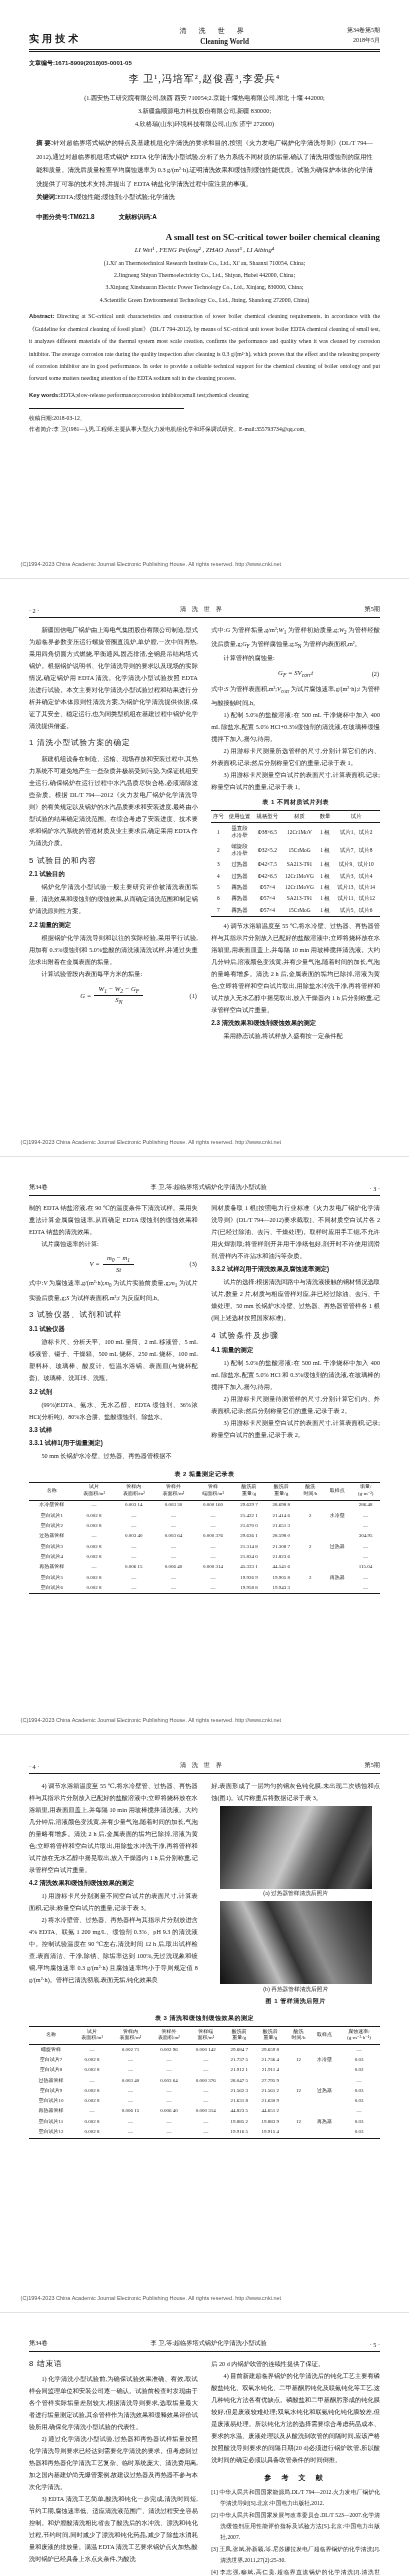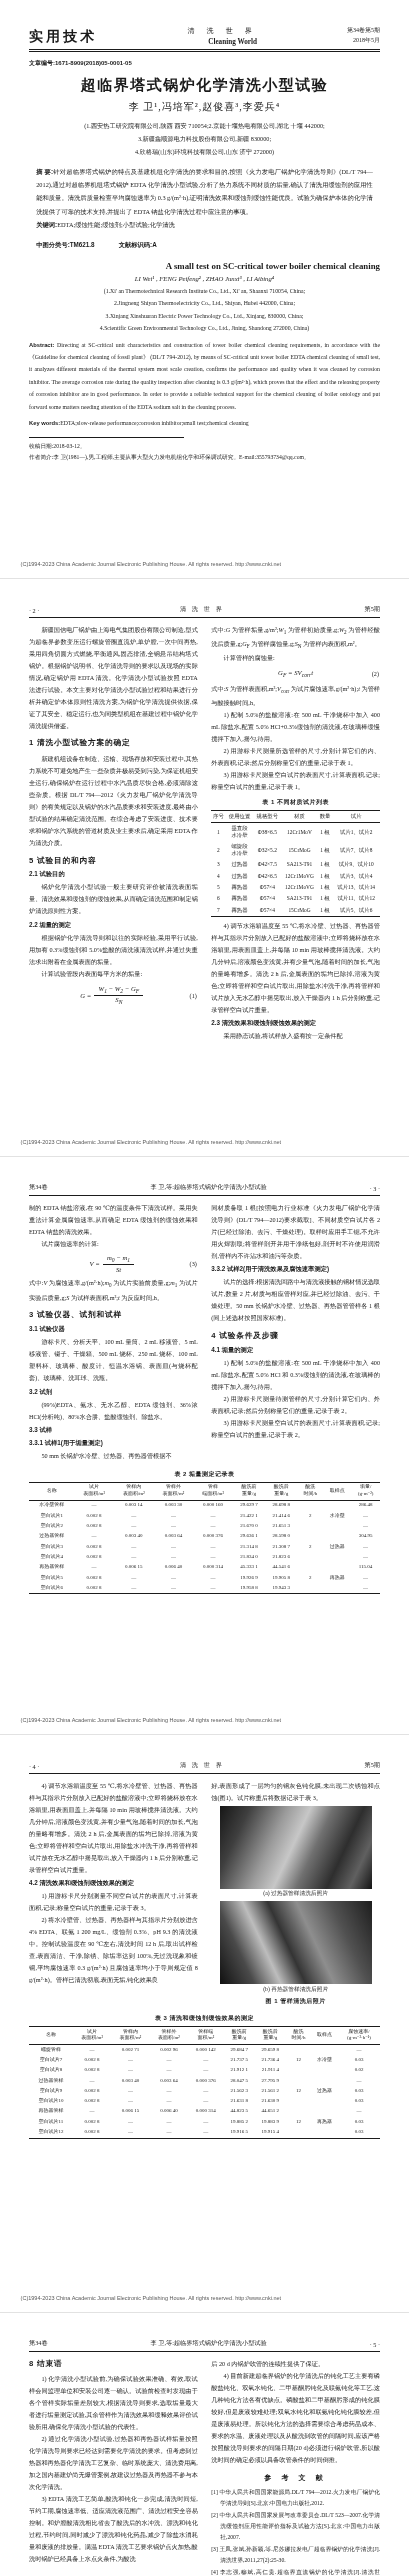--- a/index.html
+++ b/index.html
@@ -6,21 +6,21 @@
   body{width:409px;}
   .page{width:409px;height:578px;position:relative;background:#fff;overflow:hidden;
         box-sizing:border-box;font-family:"Liberation Serif","DejaVu Serif",serif;color:#1b1b1b;}
   .page + .page{border-top:0.5px solid #e2e2e2;}
   .inner{position:absolute;left:29px;right:29px;top:26px;}
   
   .wm{position:absolute;background-image:radial-gradient(#8a8a8a 0.5px,transparent 0.6px);
       background-size:3.6px 3.6px;opacity:.14;transform:rotate(-38deg);pointer-events:none;}
   
   .p1head{display:flex;justify-content:space-between;align-items:flex-end;}
-  .p1h-left{font-size:14px;letter-spacing:3.1px;font-weight:bold;}
+  .p1h-left{font-size:10px;letter-spacing:3.1px;font-weight:bold;}
   .p1h-center{text-align:center;}
   .jcn{font-size:7px;letter-spacing:5.2px;}
   .jen{font-size:7.2px;font-weight:bold;margin-top:1.5px;text-align:right;}
   .p1h-right{text-align:right;font-size:6px;line-height:9.8px;}
   .headrule{border-top:1.3px solid #1b1b1b;border-bottom:0.5px solid #1b1b1b;height:1px;margin-top:3.1px;}
   .artno{font-size:6px;font-family:"Liberation Sans",sans-serif;font-weight:bold;margin:7.2px 0 4.1px;}
   .title{font-size:15px;font-family:"Liberation Sans",sans-serif;font-weight:bold;
          text-align:center;letter-spacing:1.5px;margin:8.2px 0 5.2px;}
   .authors{text-align:center;font-size:10px;letter-spacing:1px;margin:3.1px 0 5.2px;}
   .affil{text-align:center;font-size:6.2px;line-height:13px;}
@@ -38,21 +38,21 @@
   .fn{font-size:5.7px;line-height:11.3px;}
   
   .phead{display:flex;justify-content:space-between;align-items:flex-end;font-size:6.2px;
          padding-bottom:2.6px;border-bottom:1px solid #1b1b1b;margin-bottom:6.2px;}
   .phead .c{letter-spacing:2.1px;}
   
   .cols{display:flex;gap:13.4px;align-items:flex-start;}
   .col{flex:1;min-width:0;}
   .b{font-size:6.2px;line-height:12px;text-align:justify;text-indent:2em;margin:0;}
   .noind{text-indent:0;}
-  .s1{font-size:7.7px;font-family:"Liberation Sans",sans-serif;font-weight:bold;
+  .s1{font-size:7.7px;font-family:"Liberation Sans",sans-serif;font-weight:normal;
       margin:6.7px 0 4.6px;letter-spacing:0.8px;}
   .s2{font-size:6.3px;font-family:"Liberation Sans",sans-serif;font-weight:bold;margin:3.6px 0 2.1px;}
   
   .formula{display:flex;align-items:center;justify-content:center;font-style:italic;
            font-size:6.7px;margin:4.6px 0;position:relative;}
   .frac{display:inline-flex;flex-direction:column;align-items:center;margin:0 3.1px;}
   .frac .num{padding:0 4.1px 0.5px;border-bottom:0.5px solid #1b1b1b;}
   .frac .den{padding-top:0.5px;}
   .fno{position:absolute;right:1px;font-style:normal;font-size:6.2px;}
   
@@ -92,21 +92,20 @@
         <div class="jcn">清 洗 世 界</div>
         <div class="jen">Cleaning World</div>
       </div>
       <div class="p1h-right">
         <div>第34卷第5期</div>
         <div>2018年5月</div>
       </div>
     </div>
     <div class="headrule"></div>
     <div class="artno">文章编号:1671-8909(2018)05-0001-05</div>
-    <h1 class="title">超临界塔式锅炉化学清洗小型试验</h1>
     <div class="authors">李  卫¹,冯培军²,赵俊喜³,李爱兵⁴</div>
     <div class="affil">(1.西安热工研究院有限公司,陕西 西安 710054;2.京能十堰热电有限公司,湖北 十堰 442000;</div>
     <div class="affil">3.新疆鑫顺源电力科技股份有限公司,新疆 830000;</div>
     <div class="affil">4.欣格瑞(山东)环境科技有限公司,山东 济宁 272000)</div>
     <div class="absblock">
       <p class="abs"><span class="lbl">摘  要:</span><span>针对超临界塔式锅炉的特点及基建机组化学清洗的要求和目的,按照《火力发电厂锅炉化学清洗导则》(DL/T 794—2012),通过对超临界机组塔式锅炉 EDTA 化学清洗小型试验,分析了热力系统不同材质的垢量,确认了清洗用缓蚀剂的应用性能和质量。清洗后质量检查平均腐蚀速率为 0.3 g/(m²·h),证明清洗效果和缓蚀剂缓蚀性能优良。试验为确保炉本体的化学清洗提供了可靠的技术支持,并提出了 EDTA 钠盐化学清洗过程中应注意的事项。</span></p>
       <p class="abs"><span class="lbl">关键词:</span><span>EDTA;缓蚀性能;缓蚀剂;小型试验;化学清洗</span></p>
       <p class="clcline"><span>中图分类号:TM621.8</span><span>文献标识码:A</span></p>
     </div>
     <div class="entitle">A small test on SC-critical tower boiler chemical cleaning</div>

